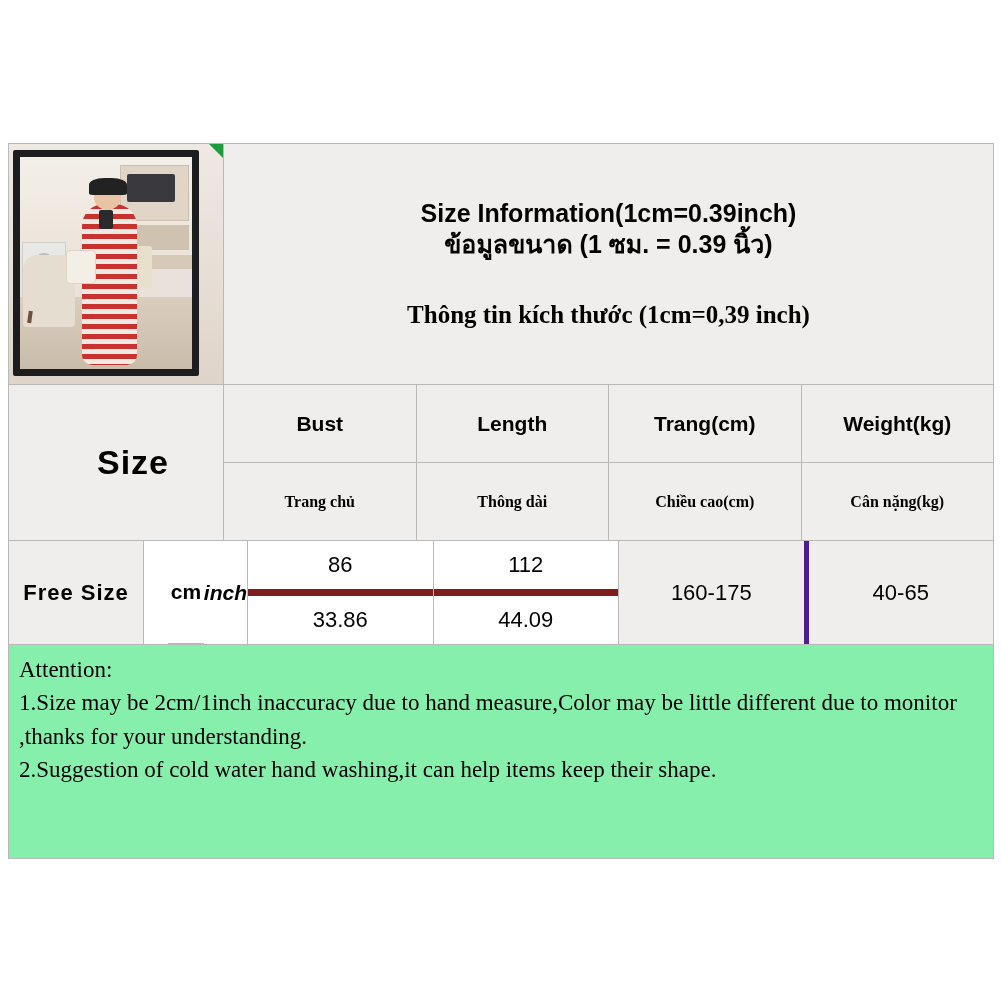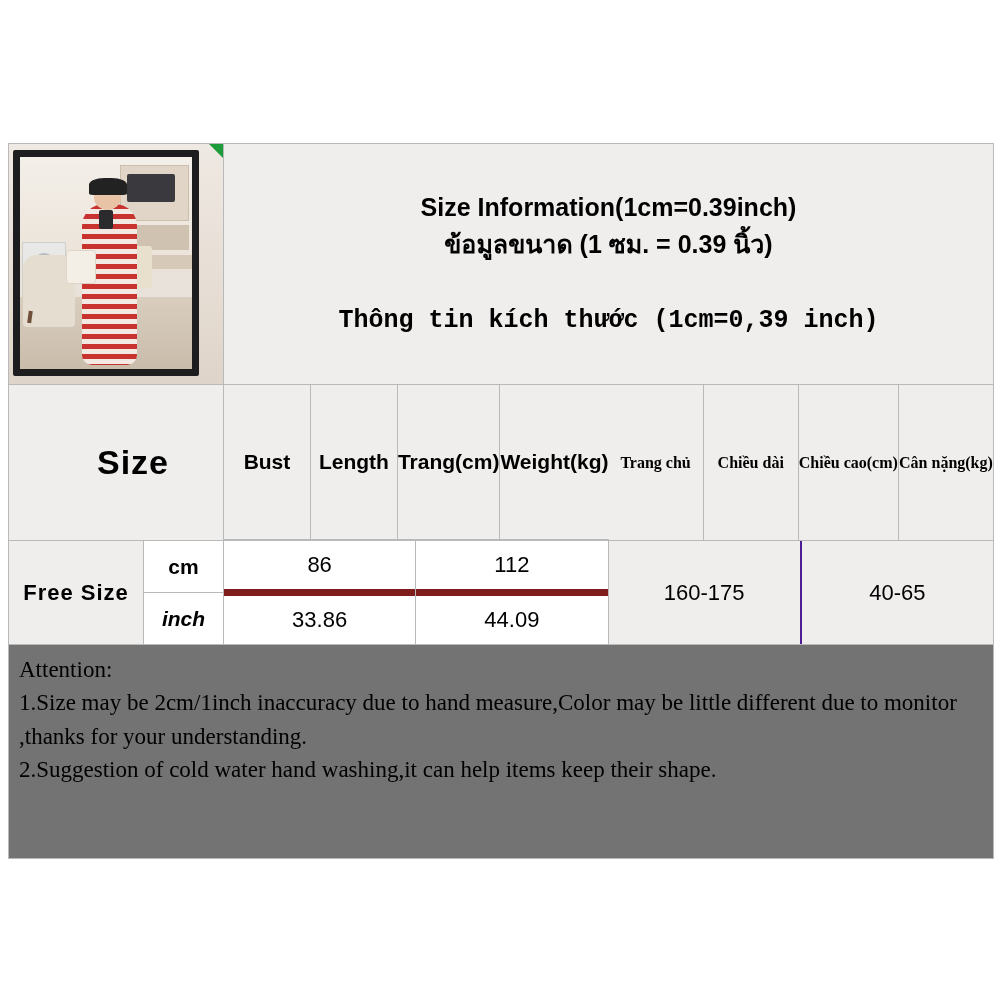--- a/index.html
+++ b/index.html
@@ -63,34 +63,33 @@
     border-left: 14px solid transparent;
     z-index: 5;
   }
   .title-cell {
     flex: 1 1 auto;
     background: #f0eeed;
     display: flex;
     flex-direction: column;
     align-items: center;
     justify-content: center;
-    gap: 6px;
     padding: 0 10px;
     box-sizing: border-box;
   }
   .title-line {
     font-size: 25px;
     font-weight: bold;
     color: #000000;
     text-align: center;
     line-height: 1.25;
     white-space: nowrap;
   }
   .title-line.serif {
-    font-family: Liberation Mono, monospace;
+    font-family: Liberation Serif, serif;
     margin-top: 38px;
   }
   .thead {
     display: flex;
     height: 156px;
     border-bottom: 1px solid #b9b9b9;
     box-sizing: border-box;
   }
   .size-label-cell {
     width: 215px;
@@ -103,20 +102,21 @@
     justify-content: center;
     font-size: 34px;
     font-weight: bold;
     letter-spacing: 1px;
     color: #000;
     padding-left: 34px;
   }
   .thead-cols {
     flex: 1 1 auto;
     display: flex;
+    flex-direction: column;
   }
   .thead-line {
     display: flex;
     flex: 1 1 0;
     border-bottom: 1px solid #b9b9b9;
     box-sizing: border-box;
   }
   .thead-line:last-child { border-bottom: none; }
   .thead-cell {
     flex: 1 1 0;
@@ -152,23 +152,23 @@
     justify-content: center;
     font-size: 22px;
     font-weight: bold;
     letter-spacing: 1px;
     color: #000;
   }
   .unit-col {
     width: 80px;
     flex: 0 0 80px;
     display: flex;
-    flex-direction: column;
-    border-right: 1px solid #b9b9b9;
-    box-sizing: border-box;
+    border-right: 1px solid #b9b9b9;
+    box-sizing: border-box;
+    margin-left: 24px;
   }
   .unit-cell {
     flex: 1 1 0;
     display: flex;
     align-items: center;
     justify-content: center;
     font-size: 21px;
     font-weight: bold;
     color: #000;
     border-bottom: 1px solid #b9b9b9;
@@ -195,31 +195,31 @@
     background: #ffffff;
   }
   .val-cell:last-child { border-bottom: none; }
   .merged-col {
     flex: 1 1 0;
     display: flex;
     align-items: center;
     justify-content: center;
     font-size: 22px;
     color: #000;
-    border-right: 2px solid #4c1d95;
+    border-right: 5px solid #4c1d95;
     box-sizing: border-box;
     background: #f0eeed;
   }
   .merged-col:last-child { border-right: none; }
   
   .attention {
     flex: 1 1 auto;
     padding: 8px 10px 0 10px;
     box-sizing: border-box;
-    background: #737373;
+    background: #86efac;
     font-family: "Liberation Serif", serif;
     font-size: 23px;
     line-height: 1.45;
     color: #000;
   }
   .attention p { margin: 0; }
   
   .ph-wall {
     position: absolute; left: 0; top: 0; width: 100%; height: 100%;
     background: linear-gradient(#efe9e3 0%, #e7ded5 55%, #ded4c9 100%);
@@ -298,21 +298,21 @@
       <div class="size-label-cell">Size</div>
       <div class="thead-cols">
         <div class="thead-line">
           <div class="thead-cell">Bust</div>
           <div class="thead-cell">Length</div>
           <div class="thead-cell">Trang(cm)</div>
           <div class="thead-cell">Weight(kg)</div>
         </div>
         <div class="thead-line">
           <div class="thead-cell serif">Trang chủ</div>
-          <div class="thead-cell serif">Chiều dài</div>
+          <div class="thead-cell serif">Thông dài</div>
           <div class="thead-cell serif">Chiều cao(cm)</div>
           <div class="thead-cell serif">Cân nặng(kg)</div>
         </div>
       </div>
     </div>
 
     <div class="data-block">
       <div class="free-size-cell">Free Size</div>
       <div class="unit-col">
         <div class="unit-cell">cm</div>

